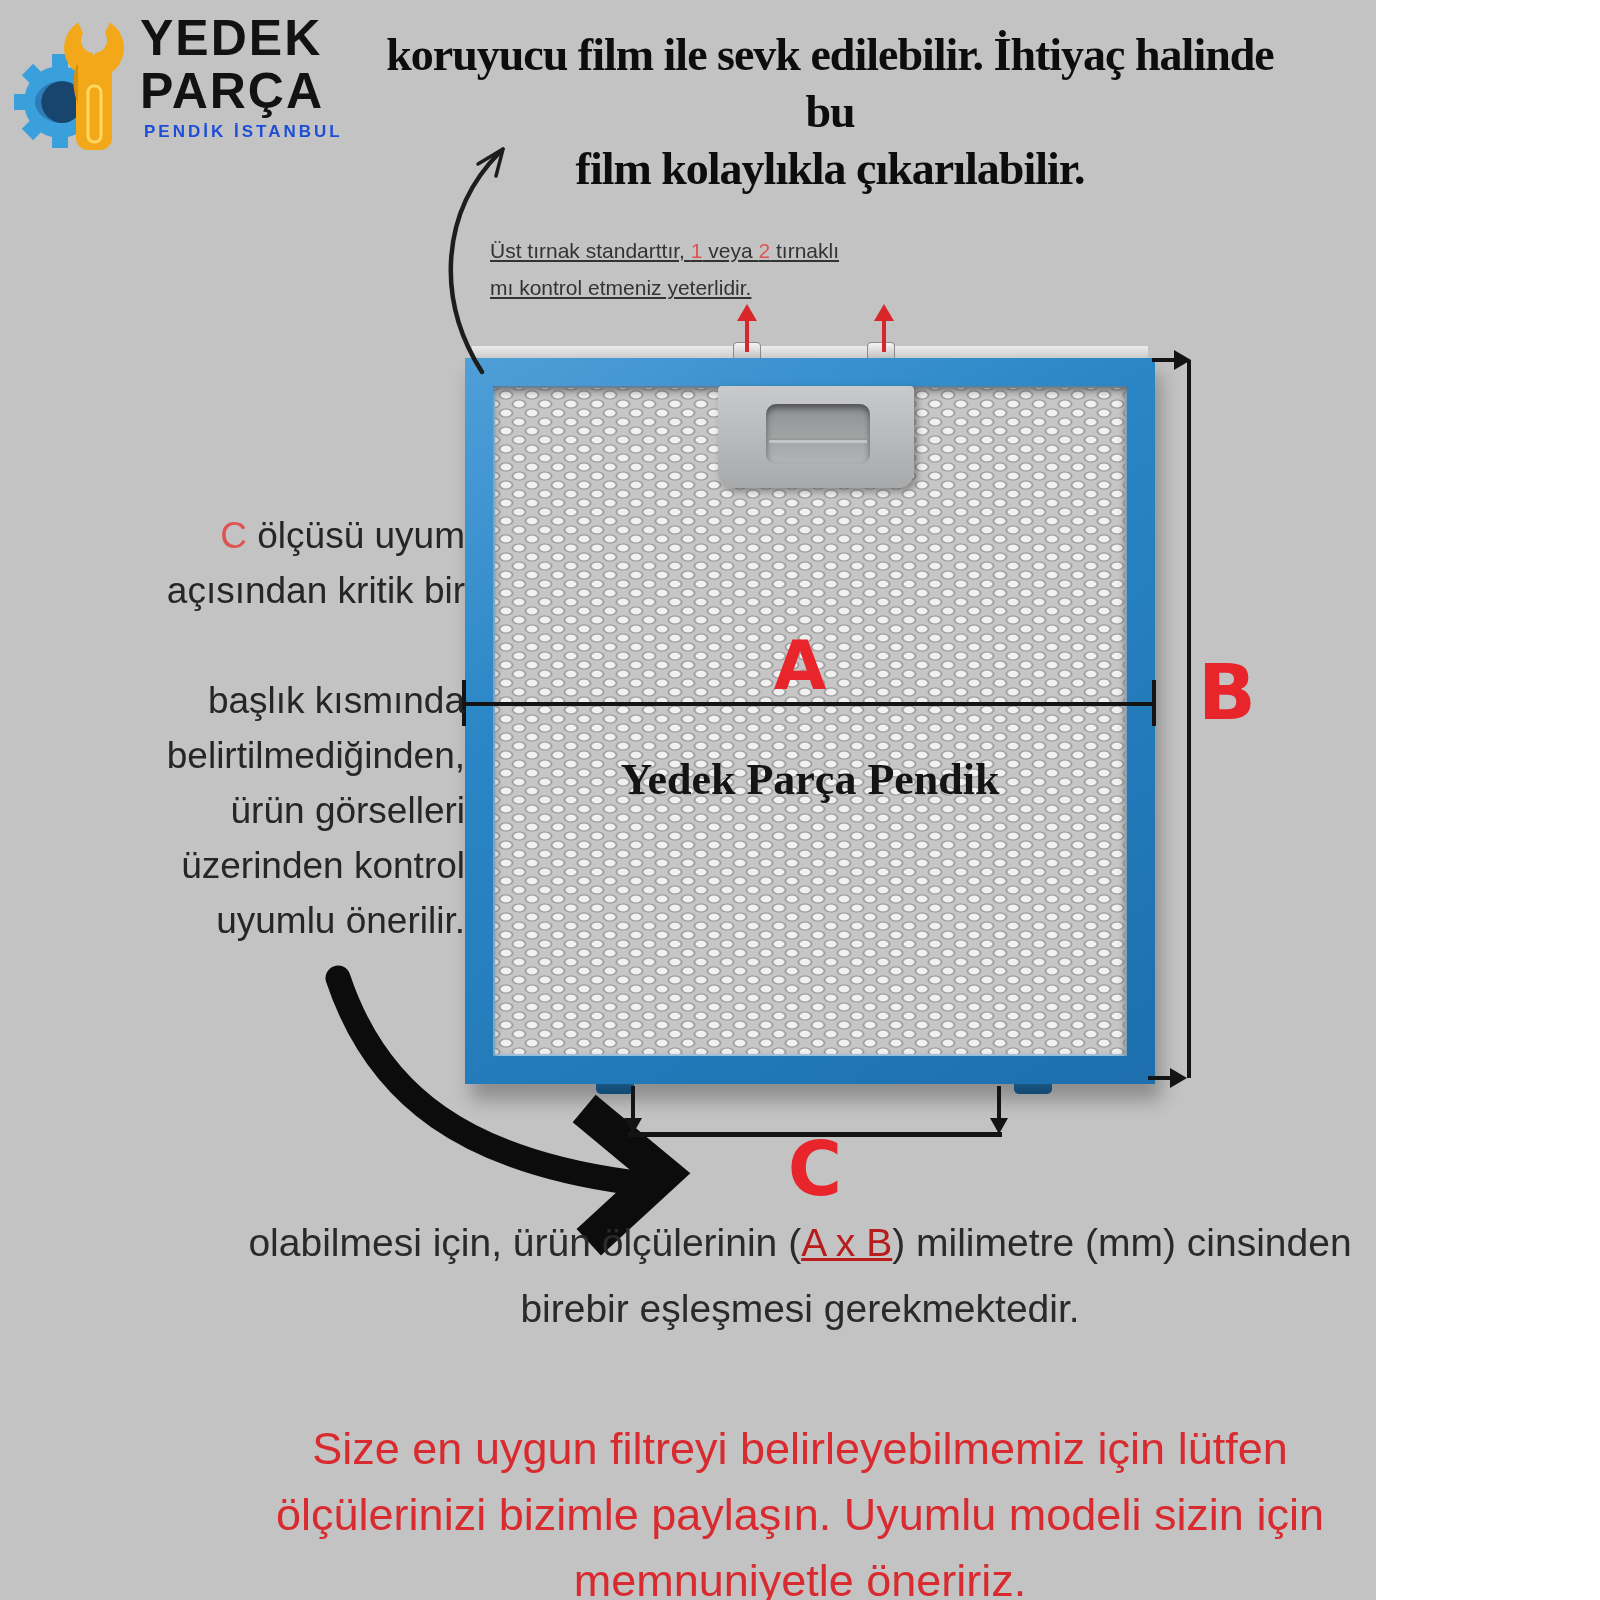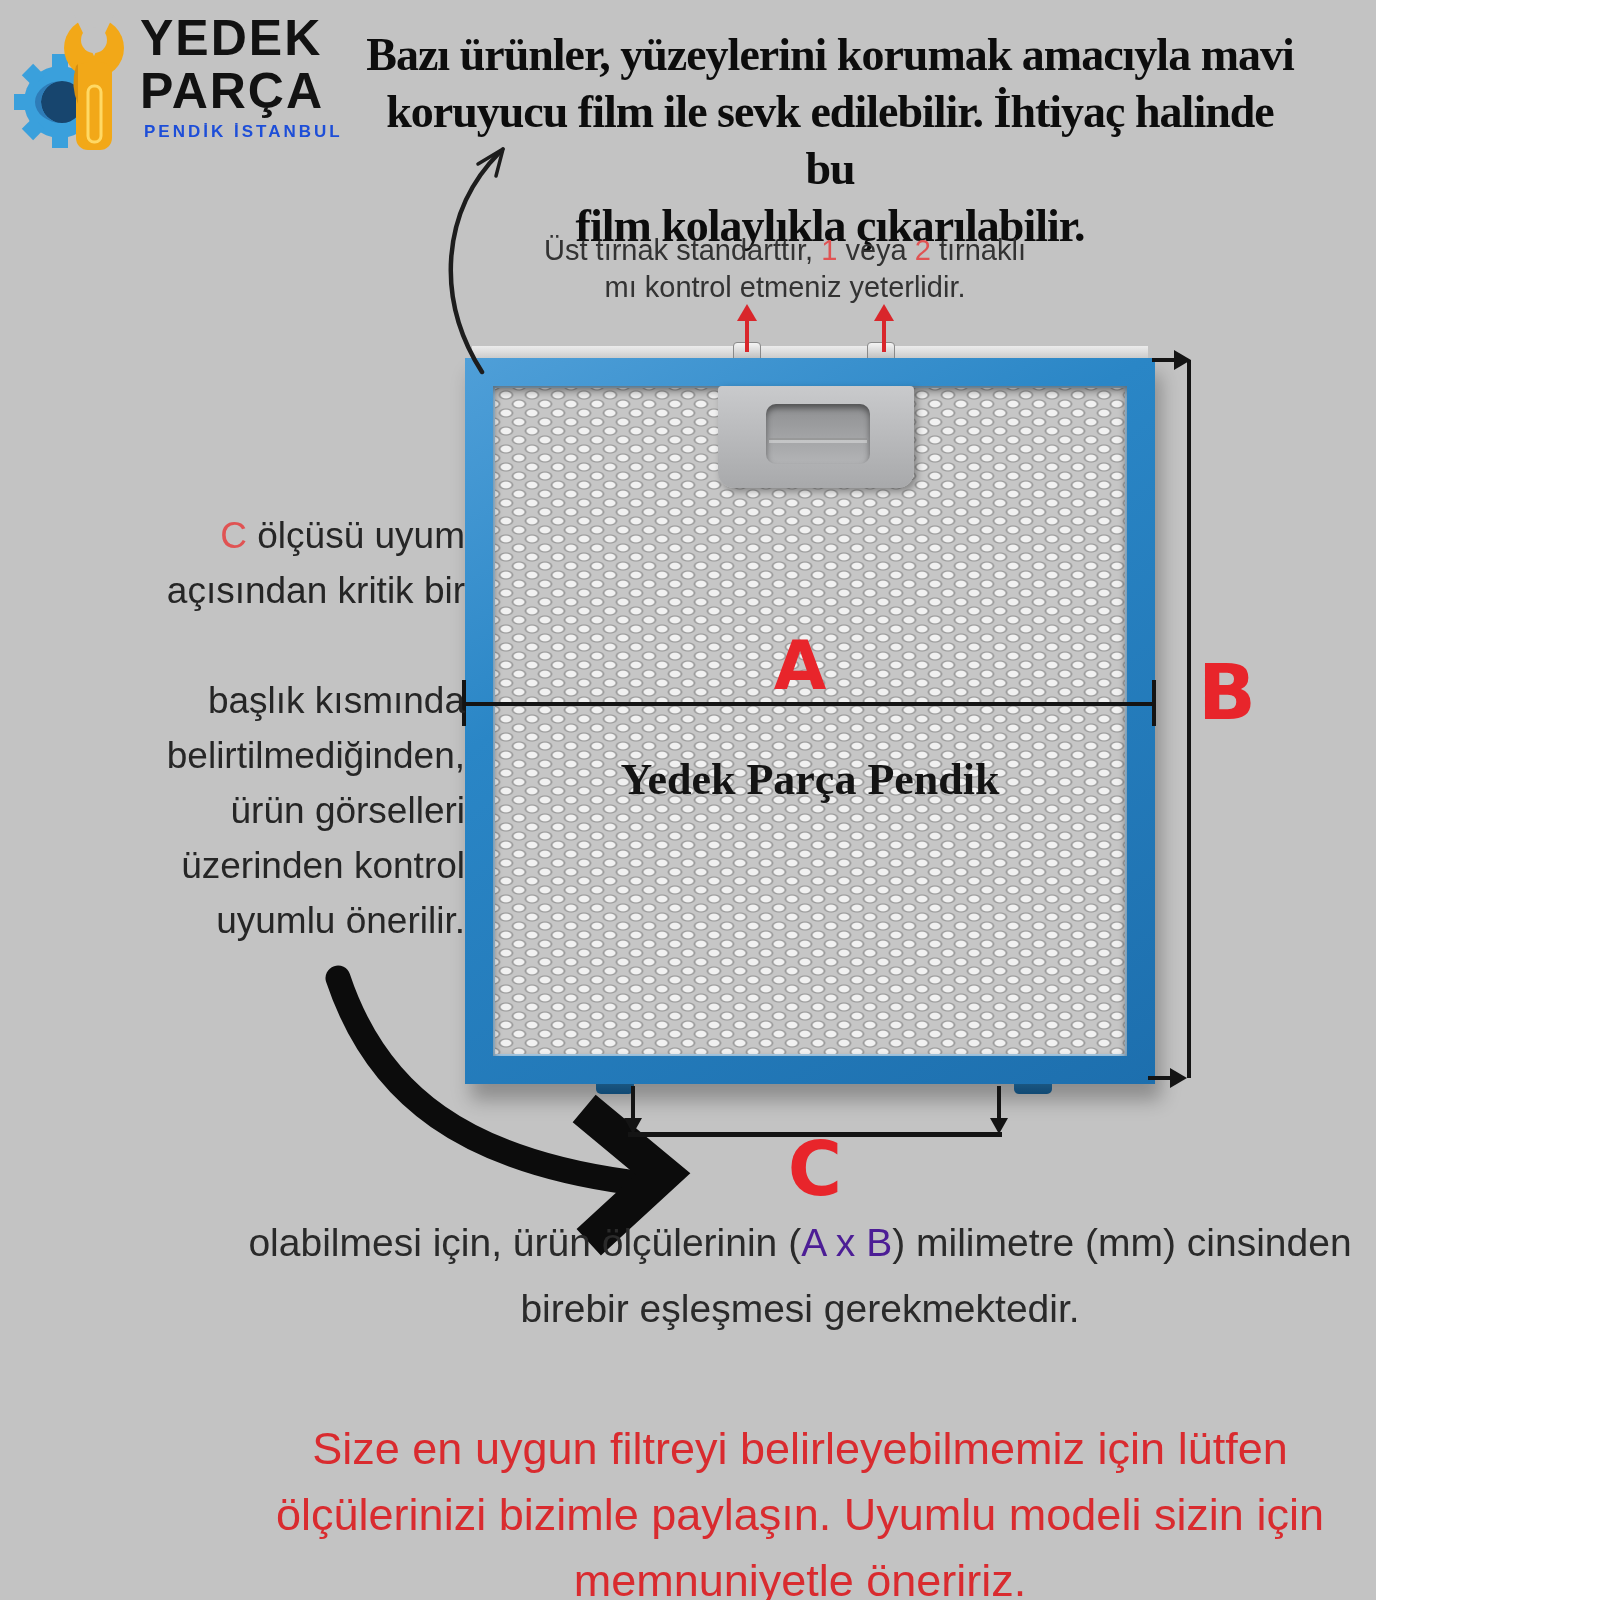--- a/index.html
+++ b/index.html
@@ -13,21 +13,21 @@
   .logo-text{position:absolute;left:140px;top:12px;z-index:8;line-height:53px;
     font-weight:800;font-size:50px;letter-spacing:2px;color:#121212;}
   .logo-sub{position:absolute;left:144px;top:122px;z-index:8;
     font-weight:700;font-size:17px;letter-spacing:3px;color:#1d4ed8;}
   
   .headline{position:absolute;left:360px;top:26px;width:940px;z-index:8;
     text-align:center;font-family:"Liberation Serif",serif;font-weight:700;
     font-size:46px;line-height:57px;color:#0d0d0d;letter-spacing:-1px;}
   
   .tab-note{position:absolute;left:490px;top:232px;width:590px;z-index:8;
-    text-align:center;font-size:29px;line-height:37px;color:#333;}
+    text-align:left;font-size:21px;line-height:37px;color:#333;text-decoration:underline;}
   .soft-red{color:#e05353;}
   
   .side-note{position:absolute;left:10px;top:508px;width:455px;z-index:8;
     text-align:right;font-size:37px;line-height:55px;color:#262626;}
   
   .back-strip{position:absolute;left:472px;top:346px;width:676px;height:14px;z-index:2;
     background:linear-gradient(#ececec,#c9c9c9);}
   .top-tab{position:absolute;top:342px;width:28px;height:18px;z-index:3;
     background:linear-gradient(#f4f4f4,#bfbfbf);border:1px solid #8a8a8a;
     border-radius:4px 4px 0 0;box-sizing:border-box;}
@@ -103,21 +103,20 @@
       <path d="M 62 60 q -6 20 2 38 l 0 -40 z" fill="#d88f0e"></path>
     </g>
   </svg>
   <div class="logo-text">
     <div>YEDEK</div>
     <div>PARÇA</div>
   </div>
   <div class="logo-sub">PENDİK İSTANBUL</div>
 
   <div class="headline">
-    <div>Bazı ürünler, yüzeylerini korumak amacıyla mavi</div>
     <div>koruyucu film ile sevk edilebilir. İhtiyaç halinde bu</div>
     <div>film kolaylıkla çıkarılabilir.</div>
   </div>
 
   <div class="tab-note">
     <div><span>Üst tırnak standarttır, </span><span class="soft-red">1</span><span> veya </span><span class="soft-red">2</span><span> tırnaklı</span></div>
     <div>mı kontrol etmeniz yeterlidir.</div>
   </div>
 
   <div class="side-note">
@@ -179,21 +178,21 @@
       <path d="M 503 149 L 478 164" stroke-width="3.5"></path>
       <path d="M 503 149 L 496 176" stroke-width="3.5"></path>
     </g>
     <g stroke="#0c0c0c" fill="none">
       <path d="M 338 978 C 378 1098, 468 1160, 628 1182" stroke-width="25" stroke-linecap="round"></path>
       <path d="M 598 1120 L 663 1174 L 602 1230" stroke-width="36" stroke-linejoin="miter" stroke-linecap="square"></path>
     </g>
   </svg>
 
   <div class="bottom-note">
-    <div><span>olabilmesi için, ürün ölçülerinin (</span><span style="color:#4c1d95;">A x B</span><span>) milimetre (mm) cinsinden</span></div>
+    <div><span>olabilmesi için, ürün ölçülerinin (</span><span style="color:#b91c1c;text-decoration:underline;">A x B</span><span>) milimetre (mm) cinsinden</span></div>
     <div>birebir eşleşmesi gerekmektedir.</div>
   </div>
 
   <div class="cta-note">
     <div>Size en uygun filtreyi belirleyebilmemiz için lütfen</div>
     <div>ölçülerinizi bizimle paylaşın. Uyumlu modeli sizin için</div>
     <div>memnuniyetle öneririz.</div>
   </div>
 
 </div>

